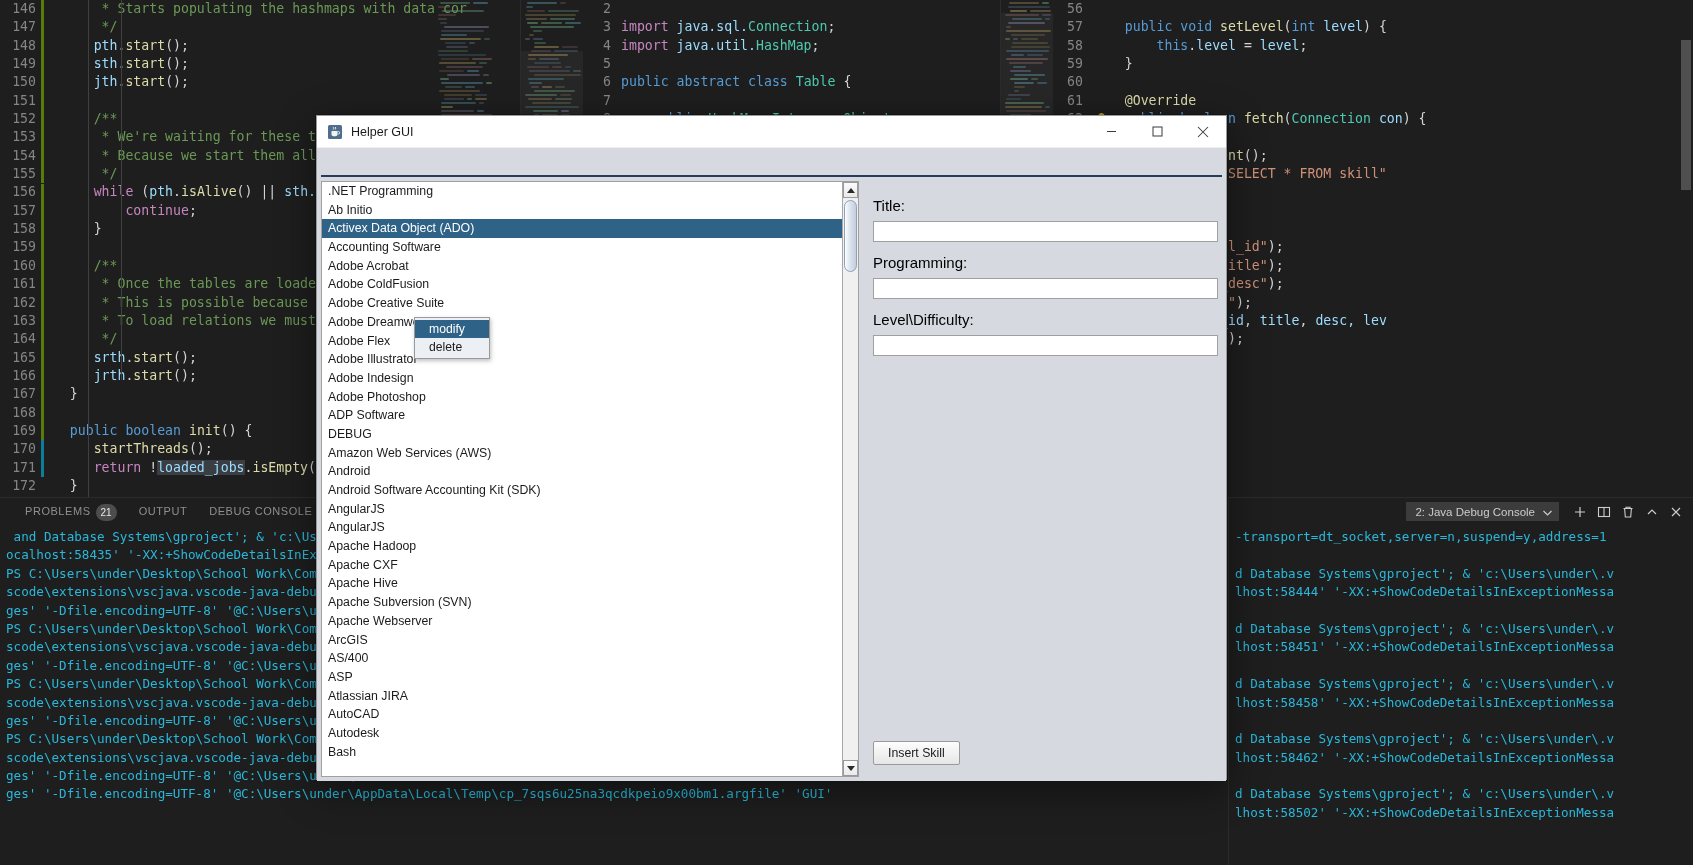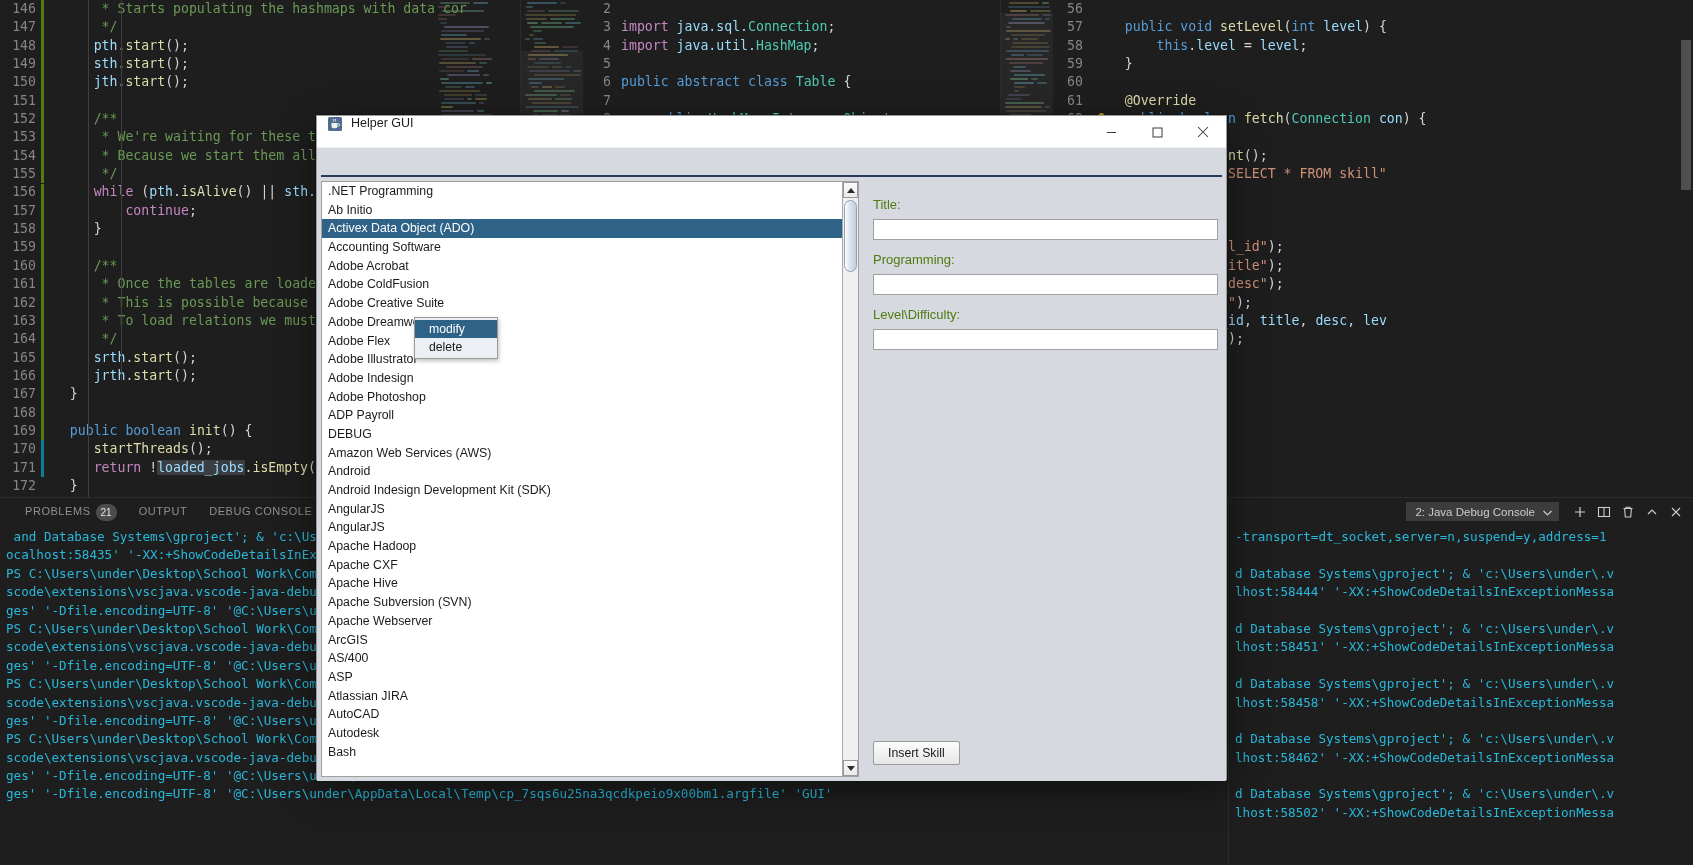--- a/index.html
+++ b/index.html
@@ -127,21 +127,21 @@
 
   
   .dialog {
     position: absolute; left: 316px; top: 115px; width: 911px; height: 665px;
     background: #f0f0f0;
     border: 1px solid #9a9a9a;
     box-shadow: 0 0 0 1px rgba(0,0,0,.25), 0 10px 36px rgba(0,0,0,.45);
     font-family: "Liberation Sans", sans-serif;
   }
   .dlg-title {
-    height: 32px; background: #ffffff; display: flex; 
+    height: 32px; background: #ffffff; display: flex; align-items: center;
     border-bottom: 1px solid #f0f0f0;
   }
   .dlg-ico { width: 16px; height: 16px; margin: 0 8px 0 10px; flex: 0 0 auto; }
   .dlg-ttl { font-size: 12.5px; color: #1b1b1b; flex: 1 1 auto; }
   .win-btns { display: flex; height: 32px; }
   .win-btn {
     width: 46px; height: 32px; display: flex; align-items: center; justify-content: center;
     cursor: pointer;
   }
 
@@ -202,40 +202,40 @@
     position: absolute; left: 1px; width: 13px; top: 18px; height: 72px;
     background: linear-gradient(90deg,#ffffff,#dfe6f0 40%,#c2cddd);
     border: 1px solid #8fa0b8; border-radius: 7px;
     cursor: pointer;
   }
   .arr { width:0;height:0; }
   .arr.up   { border-left:4px solid transparent;border-right:4px solid transparent;border-bottom:5px solid #2b2b2b; }
   .arr.down { border-left:4px solid transparent;border-right:4px solid transparent;border-top:5px solid #2b2b2b; }
 
   .form-pane { flex: 1 1 auto; position: relative; background: #d6d9e0; padding: 10px 0 0 14px; }
-  .f-label { font-size: 13px; color: #4d7c0f; margin: 6px 0 7px 0; }
+  .f-label { font-size: 15px; color: #000000; margin: 6px 0 7px 0; }
   .f-input {
     display: block; width: 345px; height: 21px;
     background: #ffffff; border: 1px solid #a0a0a0;
     font-size: 12.3px; padding: 0 4px; color: #1b1b1b;
     font-family: "Liberation Sans", sans-serif;
     outline: none; margin-bottom: 12px;
   }
   .insert-btn {
     position: absolute; left: 14px; bottom: 12px;
     height: 24px; padding: 0 14px;
     font-size: 12.3px; color: #1b1b1b;
     background: linear-gradient(#fdfdfd,#e6e6e6);
     border: 1px solid #9a9a9a; border-radius: 2px;
     cursor: pointer; font-family: "Liberation Sans", sans-serif;
   }
 
   
   .ctxmenu {
-    position: absolute; left: 92px; top: 135px; width: 84px;
+    position: absolute; left: 92px; top: 135px; width: 76px;
     background: #eceff3; border: 1px solid #9a9a9a;
     box-shadow: 1px 2px 4px rgba(0,0,0,.25);
     padding: 2px 0; z-index: 50;
   }
   .ctxitem {
     height: 18px; line-height: 18px; padding-left: 14px;
     font-size: 12.2px; color: #1b1b1b; cursor: pointer;
   }
   .ctxitem.hot { background: #2f6287; color: #ffffff; }
 </style>
@@ -995,25 +995,25 @@
                 <div class="list-item sel">Activex Data Object (ADO)</div>
                 <div class="list-item">Accounting Software</div>
                 <div class="list-item">Adobe Acrobat</div>
                 <div class="list-item">Adobe ColdFusion</div>
                 <div class="list-item">Adobe Creative Suite</div>
                 <div class="list-item">Adobe Dreamweaver</div>
                 <div class="list-item">Adobe Flex</div>
                 <div class="list-item">Adobe Illustrator</div>
                 <div class="list-item">Adobe Indesign</div>
                 <div class="list-item">Adobe Photoshop</div>
-                <div class="list-item">ADP Payroll</div>
+                <div class="list-item">ADP Software</div>
                 <div class="list-item">DEBUG</div>
                 <div class="list-item">Amazon Web Services (AWS)</div>
                 <div class="list-item">Android</div>
-                <div class="list-item">Android Indesign Development Kit (SDK)</div>
+                <div class="list-item">Android Software Accounting Kit (SDK)</div>
                 <div class="list-item">AngularJS</div>
                 <div class="list-item">AngularJS</div>
                 <div class="list-item">Apache Hadoop</div>
                 <div class="list-item">Apache CXF</div>
                 <div class="list-item">Apache Hive</div>
                 <div class="list-item">Apache Subversion (SVN)</div>
                 <div class="list-item">Apache Webserver</div>
                 <div class="list-item">ArcGIS</div>
                 <div class="list-item">AS/400</div>
                 <div class="list-item">ASP</div>

